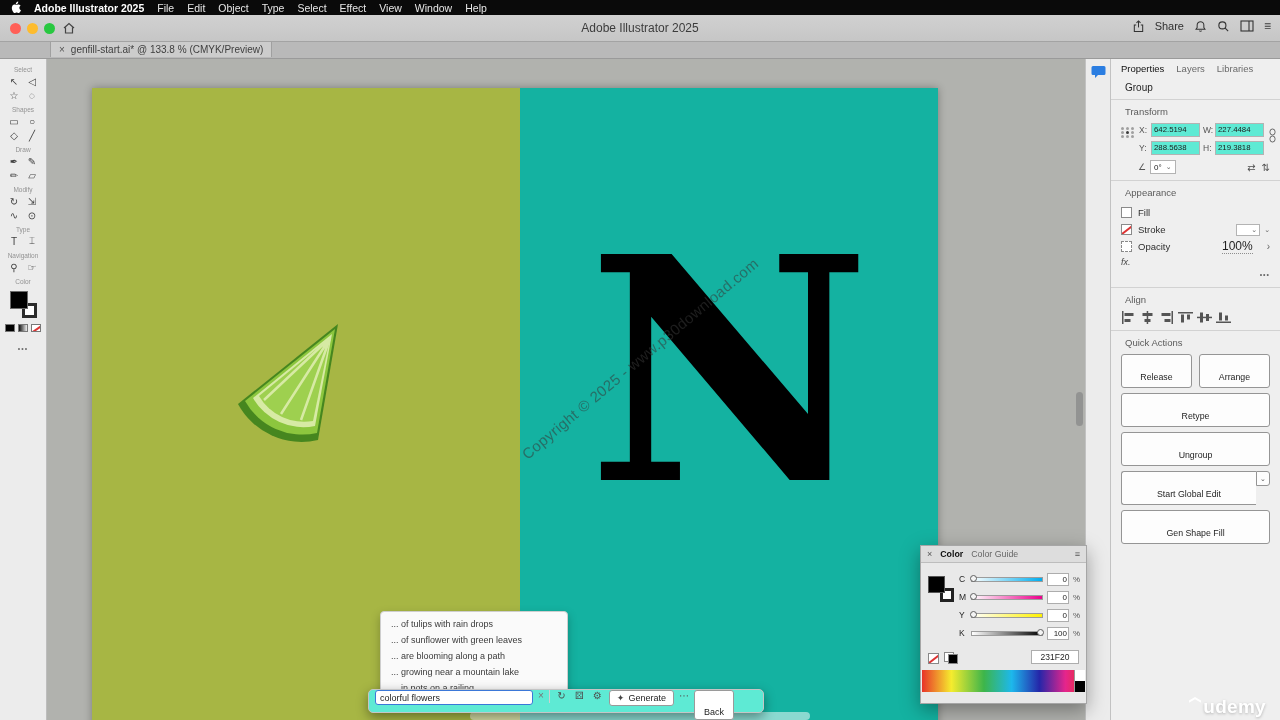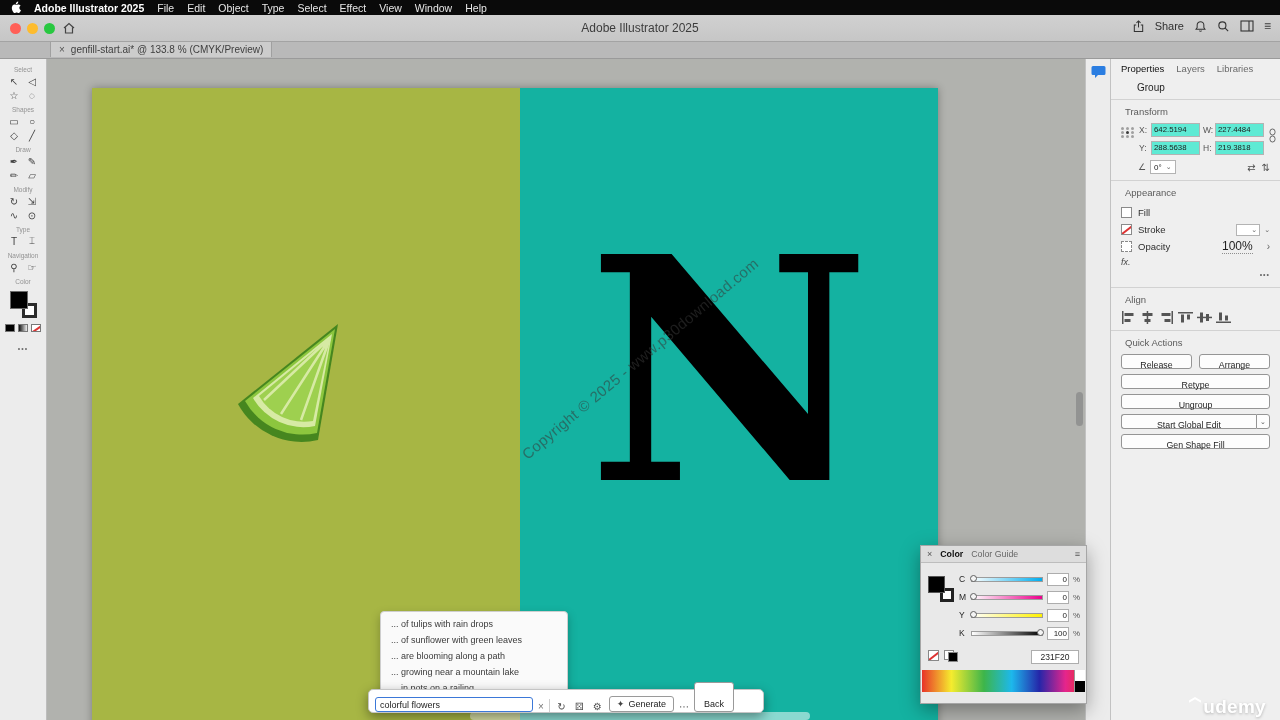--- a/index.html
+++ b/index.html
@@ -56,21 +56,21 @@
   .v-scroll{position:absolute;right:2px;top:334px;width:7px;height:34px;border-radius:4px;background:#8d8d8d;opacity:.85}
 
   
   .dock{position:absolute;top:58px;bottom:0;right:170px;width:25px;background:#ececec;border-left:1px solid #c2c2c2;z-index:20;display:flex;flex-direction:column;align-items:center;padding-top:7px;box-sizing:border-box}
 
   
   .props{position:absolute;top:58px;bottom:0;right:0;width:170px;background:#efefef;border-left:1px solid #c2c2c2;z-index:20;padding:5px 10px;box-sizing:border-box}
   .pp-tabs{display:flex;gap:12px;margin-bottom:8px}
   .pp-tab{font-size:9.5px;color:#6a6a6a}
   .pp-tab.active{color:#101010}
-  .pp-sel{font-size:10px;color:#1f1f1f;margin:2px 16px 5px}
+  .pp-sel{font-size:10px;color:#1f1f1f;margin:2px 4px 5px}
   .pp-divider{height:1px;background:#d2d2d2;margin:6px -10px}
   .pp-heading{font-size:9.5px;color:#5b5b5b;margin:3px 4px 6px}
   .tf-wrap{display:flex;align-items:flex-start;gap:4px}
   .refpoint{display:grid;grid-template-columns:repeat(3,4px);grid-gap:1px;margin-top:4px}
   .refpoint i{width:3px;height:3px;background:#a0a0a0;border-radius:50%}
   .refpoint i.c{background:#3c3c3c}
   .tf-rows{flex:1}
   .tf-row{display:flex;align-items:center;gap:3px;margin-bottom:4px}
   .tf-lab{font-size:8.5px;color:#555;width:9px}
   .tf-in{width:43px;height:12px;line-height:12px;background:#5eead4;border:1px solid #b3b3b3;font-size:7.8px;padding:0 2px;overflow:hidden;white-space:nowrap;color:#1c1c1c;box-sizing:content-box}
@@ -90,21 +90,21 @@
   .dd-box{width:24px;height:12px;border:1px solid #b3b3b3;background:#fff;font-size:7px;display:flex;align-items:center;justify-content:flex-end;padding:0 2px;color:#555;box-sizing:border-box}
   .cdown{font-size:7px;color:#666}
   .op-val{margin-left:auto;font-size:12px;color:#1f1f1f;border-bottom:1px dotted #8e8e8e}
   .chev-r{font-size:10px;color:#666;margin-left:8px}
   .fx-row{display:flex;height:13px;align-items:center}
   .fx{font-size:9px;color:#454545;font-style:italic}
   .dots-r{margin-left:auto;color:#666;font-size:7px;letter-spacing:1px}
   .align-row{display:flex;gap:4px;align-items:center;margin:4px 0 2px}
   .al-ic rect{fill:#555}
   .qa-row{display:flex;gap:7px;margin-bottom:5px}
-  .qa-btn{flex:1;height:15px;line-height:13px;background:#fdfdfd;border:1px solid #959595;border-radius:3px;font-size:8.8px;color:#1e1e1e;text-align:center;box-sizing:border-box;padding:4px;font-family:inherit}
+  .qa-btn{flex:1;height:15px;line-height:13px;background:#fdfdfd;border:1px solid #959595;border-radius:3px;font-size:8.8px;color:#1e1e1e;text-align:center;box-sizing:border-box;padding:16px;font-family:inherit}
   .qa-split{display:flex;margin-bottom:5px}
   .qa-split .qa-btn{border-radius:3px 0 0 3px;border-right:none}
   .qa-dd{width:14px;height:15px;border:1px solid #959595;border-radius:0 3px 3px 0;background:#fdfdfd;font-size:7px;display:flex;align-items:center;justify-content:center;color:#555;box-sizing:border-box}
 
   
   .color-panel{position:absolute;left:920px;top:545px;width:165px;height:157px;background:#e9e9e9;border:1px solid #a6a6a6;box-shadow:0 6px 18px rgba(0,0,0,.35);z-index:70}
   .cp-header{height:16px;display:flex;align-items:center;gap:8px;padding:0 6px;background:#dddddd;border-bottom:1px solid #bdbdbd}
   .cp-close{font-size:9px;color:#555}
   .cp-tab{font-size:8.8px;color:#666}
   .cp-tab.active{color:#0f0f0f;font-weight:bold}
@@ -118,36 +118,36 @@
   .cp-track{flex:1;height:3px;position:relative;border:1px solid #9c9c9c}
   .cp-track.c{background:linear-gradient(to right,#fff,#00adee)}
   .cp-track.m{background:linear-gradient(to right,#fff,#ec008c)}
   .cp-track.y{background:linear-gradient(to right,#fff,#fff100)}
   .cp-track.k{background:linear-gradient(to right,#fff,#000)}
   .cp-handle{position:absolute;top:-3px;width:7px;height:7px;background:#f4f4f4;border:1px solid #5f5f5f;border-radius:50%;box-sizing:border-box}
   .cp-handle.at0{left:-2px}
   .cp-handle.at100{right:-2px}
   .cp-val{width:18px;height:11px;border:1px solid #adadad;background:#fff;font-size:8px;text-align:right;padding:0 1px;line-height:11px;color:#1c1c1c}
   .cp-pct{font-size:8px;color:#555;width:6px}
-  .cp-bottom{position:absolute;left:7px;top:104px;right:7px;display:flex;align-items:flex-start;gap:5px}
+  .cp-bottom{position:absolute;left:7px;top:104px;right:7px;display:flex;align-items:flex-end;gap:5px}
   .cp-mini{width:11px;height:11px;border:1px solid #888;background:#fff;box-sizing:border-box}
   .cp-mini.none{position:relative;overflow:hidden}
   .cp-mini.none::after{content:"";position:absolute;left:-3px;top:4px;width:16px;height:1.5px;background:#d33;transform:rotate(-38deg)}
   .cp-bw{position:relative;width:14px;height:12px}
   .cp-bw .w{position:absolute;left:0;top:0;width:8px;height:8px;background:#fff;border:1px solid #888}
   .cp-bw .b{position:absolute;right:0;bottom:0;width:8px;height:8px;background:#000;border:1px solid #888}
   .cp-hex{margin-left:auto;width:46px;height:12px;border:1px solid #adadad;background:#fff;font-size:8.5px;text-align:center;line-height:12px;color:#1d1d1d}
   .cp-spectrum{position:absolute;left:1px;right:1px;top:124px;height:22px;background:linear-gradient(to right,#e8332a,#f5ec2e 18%,#3db54a 38%,#1db8ec 55%,#2526a9 72%,#e5258c 88%,#e8332a)}
   .cp-sw-w{position:absolute;right:0;top:0;width:10px;height:11px;background:#fff;border-left:1px solid #999}
   .cp-sw-b{position:absolute;right:0;bottom:0;width:10px;height:11px;background:#000;border-left:1px solid #999}
 
   
   .suggest{position:absolute;left:380px;top:611px;width:186px;background:#fafafa;border:1px solid #cecece;border-radius:4px;box-shadow:0 4px 10px rgba(0,0,0,.25);z-index:80;padding:4px 0}
   .sg-item{font-size:9px;color:#3a3a3a;padding:3px 10px;white-space:nowrap}
-  .genbar{position:absolute;left:368px;top:689px;width:396px;height:24px;background:#ffffff;border:1px solid #c5c5c5;border-radius:5px;box-shadow:0 4px 12px rgba(0,0,0,.4);z-index:80;display:flex;align-items:flex-end;gap:5px;padding:0 6px;box-sizing:border-box}
+  .genbar{position:absolute;left:368px;top:689px;width:396px;height:24px;background:#5eead4;border:1px solid #c5c5c5;border-radius:5px;box-shadow:0 4px 12px rgba(0,0,0,.4);z-index:80;display:flex;align-items:flex-start;gap:5px;padding:0 6px;box-sizing:border-box}
   .gb-input{width:158px;height:15px;border:1px solid var(--accent-blue,#3b78d8);border-radius:3px;background:#fff;font-size:9px;padding:0 4px;color:#1d1d1d;font-family:inherit;outline:none;box-sizing:border-box}
   .gb-x{font-size:10px;color:#777}
   .gb-sep{width:1px;height:13px;background:#cfcfcf}
   .gb-ic{font-size:10px;color:#4e4e4e;width:13px;text-align:center}
   .gb-gen{display:flex;align-items:center;gap:4px;height:16px;border:1px solid #9a9a9a;border-radius:3px;background:#fff;padding:0 7px;font-size:9px;color:#1d1d1d;font-family:inherit}
   .gb-gen .sp{color:#444;font-size:9px}
   .gb-more{font-size:10px;color:#555}
   .gb-back{height:16px;border:1px solid #9a9a9a;border-radius:3px;background:#fff;padding:14px 9px;font-size:9px;color:#1d1d1d;line-height:14px;font-family:inherit}
   .bottom-strip{position:absolute;left:470px;top:712px;width:340px;height:8px;background:rgba(255,255,255,.5);border-radius:4px;z-index:60}
 

